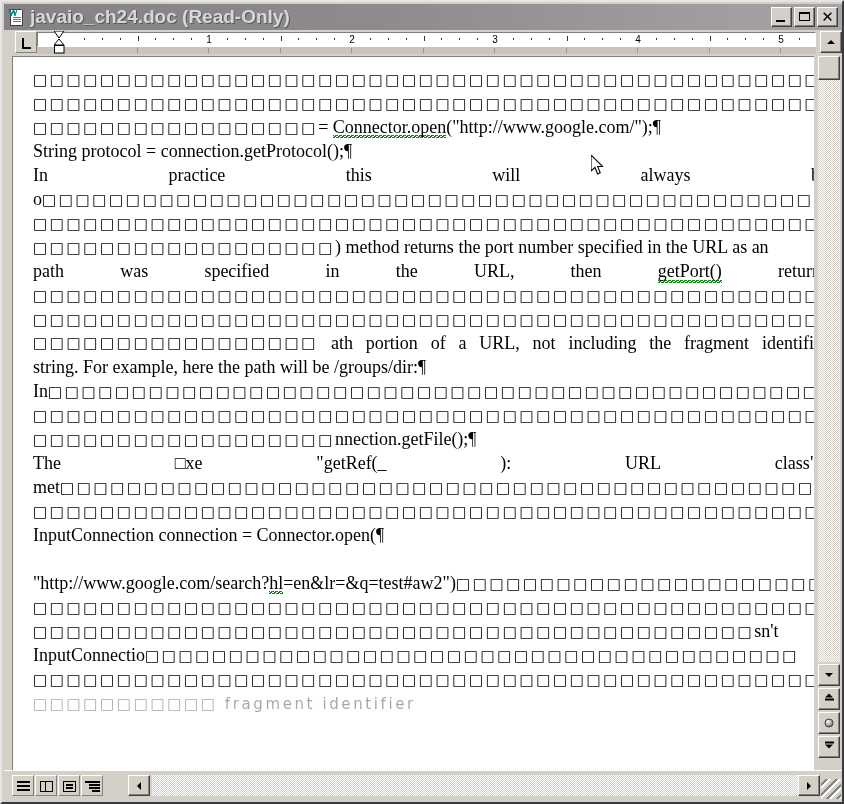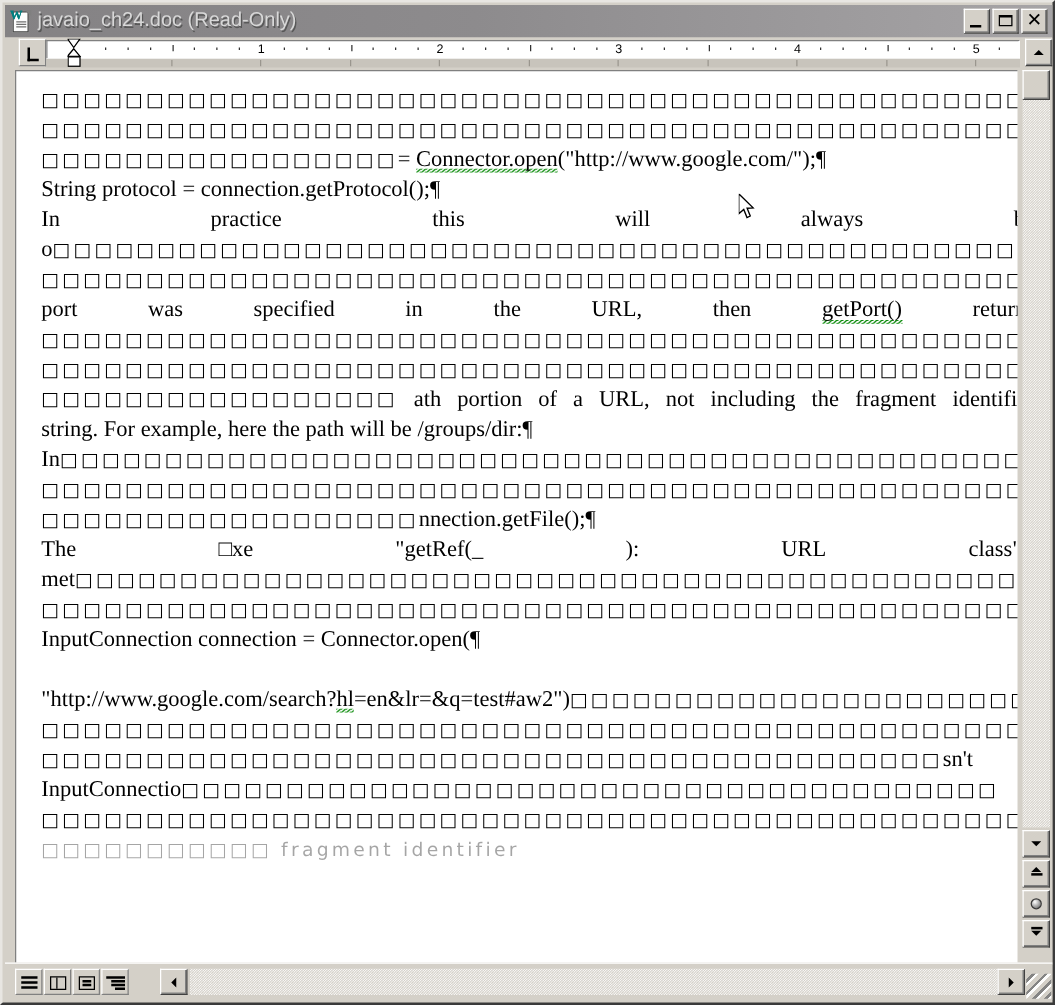--- a/index.html
+++ b/index.html
@@ -77,22 +77,22 @@
     font-family: "Liberation Serif", serif;
     font-weight: bold;
     font-size: 10px;
     line-height: 10px;
     color: #008080;
     text-shadow: 0 0 0 #008080;
     z-index: 3;
   }
   #title-text {
     color: #d8d8d8;
-    font-size: 16px;
-    font-weight: normal;
+    font-size: 19px;
+    font-weight: bold;
     letter-spacing: 0px;
     white-space: nowrap;
     text-shadow: 1px 1px 0 #585858;
     flex: 1 1 auto;
     overflow: hidden;
   }
   .win-btns {
     display: flex;
     gap: 2px;
     flex: 0 0 auto;
@@ -635,22 +635,23 @@
           <div class="dline just">
             <span>In</span>
             <span>practice</span>
             <span>this</span>
             <span>will</span>
             <span>always</span>
             <span>be</span>
           </div>
           <div class="dline">o<span class="boxes">□□□□□□□□□□□□□□□□□□□□□□□□□□□□□□□□□□□□□□□□□□□□□□□□</span></div>
           <div class="dline"><span class="boxes">□□□□□□□□□□□□□□□□□□□□□□□□□□□□□□□□□□□□□□□□□□□□□□□□</span></div>
+          <div class="dline"><span class="boxes">□□□□□□□□□□□□□□□□□□</span>) method returns the port number specified in the URL as an</div>
           <div class="dline just">
-            <span>port</span>
+            <span>path</span>
             <span>was</span>
             <span>specified</span>
             <span>in</span>
             <span>the</span>
             <span>URL,</span>
             <span>then</span>
             <span class="sp-green">getPort()</span>
             <span>returns</span>
           </div>
           <div class="dline"><span class="boxes">□□□□□□□□□□□□□□□□□□□□□□□□□□□□□□□□□□□□□□□□□□□□□□□□</span></div>

